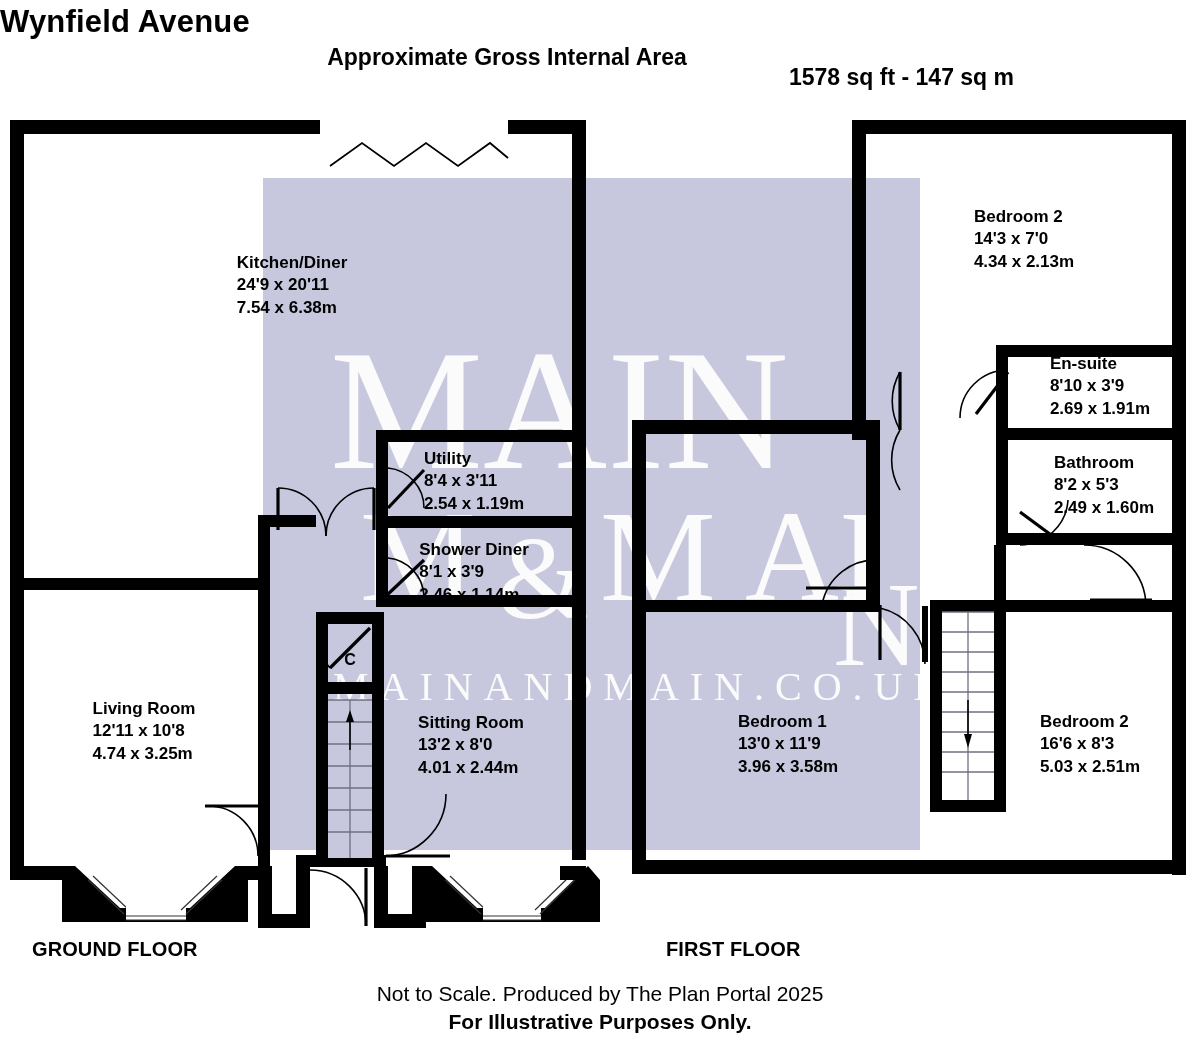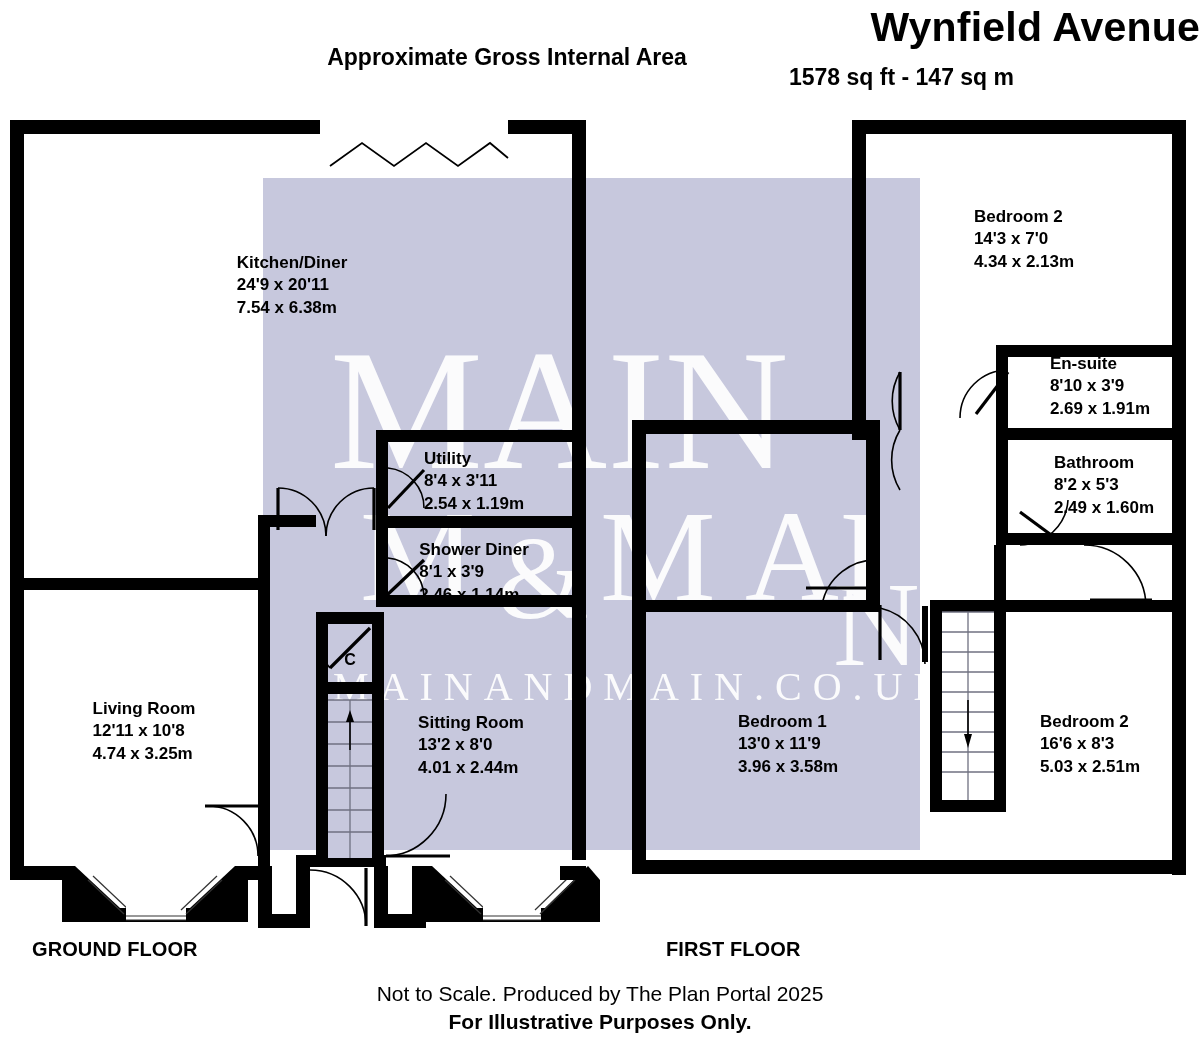--- a/index.html
+++ b/index.html
@@ -74,22 +74,22 @@
     left: 0; top: 0;
     width: 1200px;
     height: 1040px;
     pointer-events: none;
   }
   .txtlayer > * { pointer-events: auto; }
 
   .title {
     position: absolute;
     width: 1200px;
-    text-align: right;
-    font-size: 41px;
+    text-align: left;
+    font-size: 31px;
     font-weight: bold;
     letter-spacing: 0.2px;
   }
   .subtitle {
     position: absolute;
     width: 1014px;
     text-align: center;
     font-size: 23px;
     font-weight: bold;
   }

